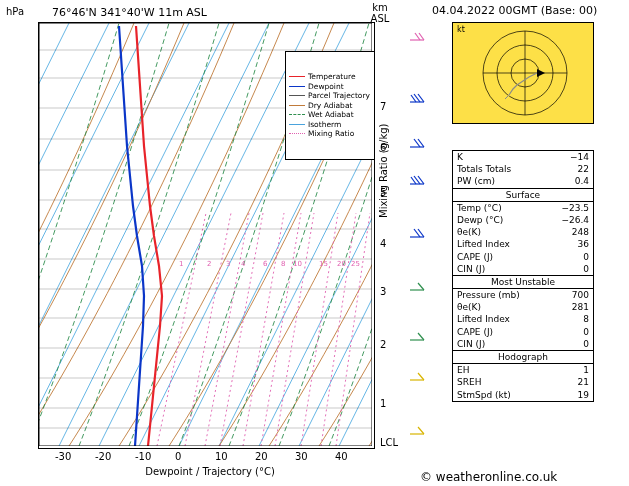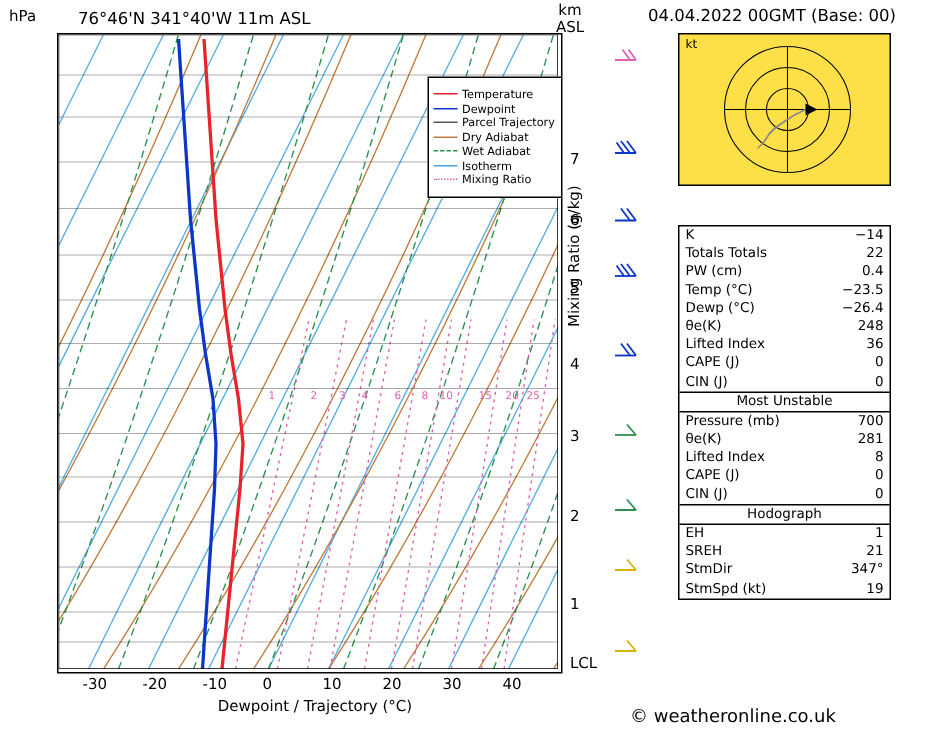--- a/index.html
+++ b/index.html
@@ -10,21 +10,21 @@
   #skewt-panel{left:0;top:0;width:400px;height:368px;}
   #skewt-title{left:52px;top:6px;font-size:11px;color:#000;white-space:nowrap;}
   #hpa-label{left:6px;top:6px;font-size:10px;color:#000;}
   #km-label{left:368px;top:2px;font-size:10px;color:#000;text-align:center;width:24px;line-height:11px;}
   #plot{left:38px;top:22px;width:335px;height:425px;border:1px solid #000;background:#fff;overflow:hidden;}
   .xtick{position:absolute;top:451px;font-size:10px;color:#000;width:30px;}
   #xlabel{left:100px;top:466px;font-size:10px;color:#000;width:220px;text-align:center;}
   #ylabel-mix{position:absolute;left:378px;top:218px;font-size:10px;color:#000;transform:rotate(-90deg);transform-origin:left top;white-space:nowrap;}
   .kmtick{position:absolute;left:380px;font-size:10px;color:#000;}
   
-  #legend{left:246px;top:28px;width:118px;background:#fff;border:1px solid #000;padding:6px 3px;font-size:7.5px;line-height:9.5px;color:#000;}
+  #legend{left:246px;top:28px;width:118px;background:#fff;border:1px solid #000;padding:20px 3px;font-size:7.5px;line-height:9.5px;color:#000;}
   .lg-row{display:flex;align-items:center;height:9.5px;}
   .lg-swatch{width:16px;height:0;border-top-width:1.6px;border-top-style:solid;margin-right:3px;}
   
   #right-head{left:432px;top:4px;font-size:11px;color:#000;white-space:nowrap;}
   #hodo-box{left:452px;top:22px;width:140px;height:100px;border:1px solid #000;background:#fde047;}
   #hodo-kt{left:4px;top:2px;font-size:8px;color:#000;position:absolute;}
   #stats-box{left:452px;top:150px;width:140px;border:1px solid #000;background:#fff;font-size:9px;color:#000;}
   .st-row{display:flex;justify-content:space-between;padding:0 4px;line-height:12.2px;height:12.2px;}
   .st-head{text-align:center;line-height:12.2px;height:12.2px;border-top:1px solid #000;border-bottom:1px solid #000;font-size:9px;}
   #footer{left:420px;top:470px;font-size:12px;color:#000;}
@@ -277,20 +277,21 @@
       </div>
     <div class="st-row">
         <span>Totals Totals</span>
         <span>22</span>
       </div>
     <div class="st-row">
         <span>PW (cm)</span>
         <span>0.4</span>
       </div>
 
+    <div class="st-head">Surface</div>
     <div class="st-row">
         <span>Temp (°C)</span>
         <span>−23.5</span>
       </div>
     <div class="st-row">
         <span>Dewp (°C)</span>
         <span>−26.4</span>
       </div>
     <div class="st-row">
         <span>θe(K)</span>
@@ -334,23 +335,19 @@
     <div class="st-head">Hodograph</div>
     <div class="st-row">
         <span>EH</span>
         <span>1</span>
       </div>
     <div class="st-row">
         <span>SREH</span>
         <span>21</span>
       </div>
     <div class="st-row">
-        <span>StmDir</span>
-        <span>347°</span>
-      </div>
-    <div class="st-row">
         <span>StmSpd (kt)</span>
         <span>19</span>
       </div>
   </div>
 
   <div class="abs" id="footer">© weatheronline.co.uk</div>
 </div>
 
 </body></html>

